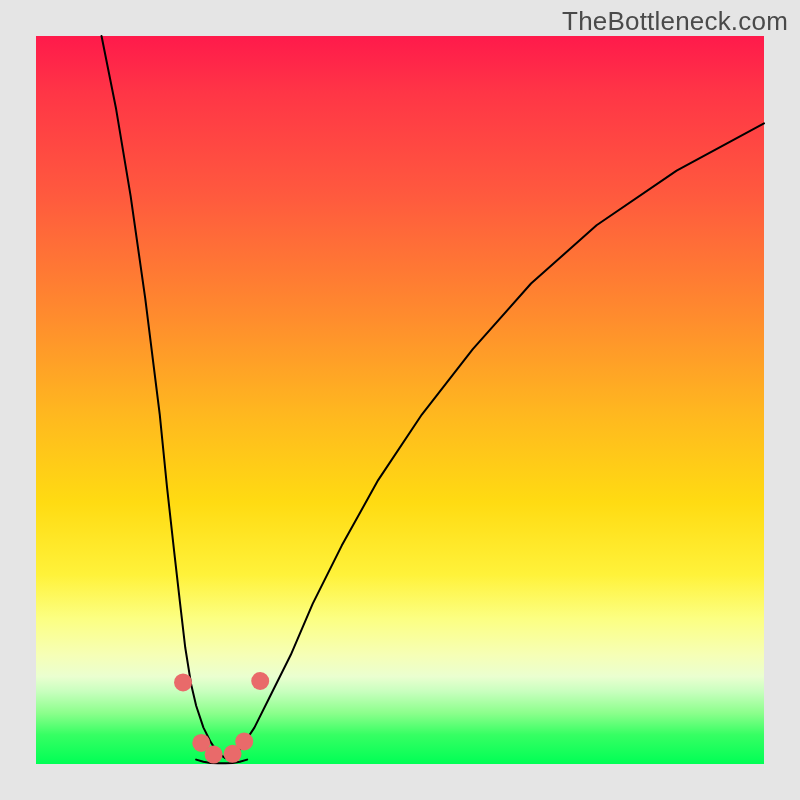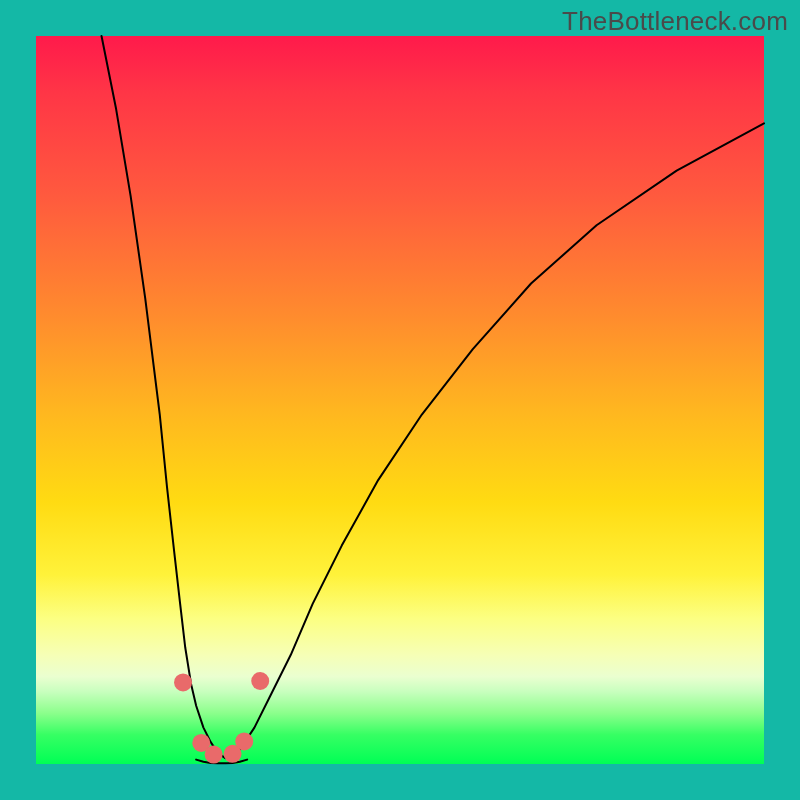--- a/index.html
+++ b/index.html
@@ -10,21 +10,21 @@
     overflow: hidden;
     background: #000;
     font-family: Arial, Helvetica, sans-serif;
   }
   .frame {
     position: absolute;
     left: 0;
     top: 0;
     width: 800px;
     height: 800px;
-    background: #14b8a6;
+    background: #e5e5e5;
   }
   .plot {
     position: absolute;
     left: 36px;
     top: 36px;
     width: 728px;
     height: 728px;
     
     background: linear-gradient(
       to bottom,

